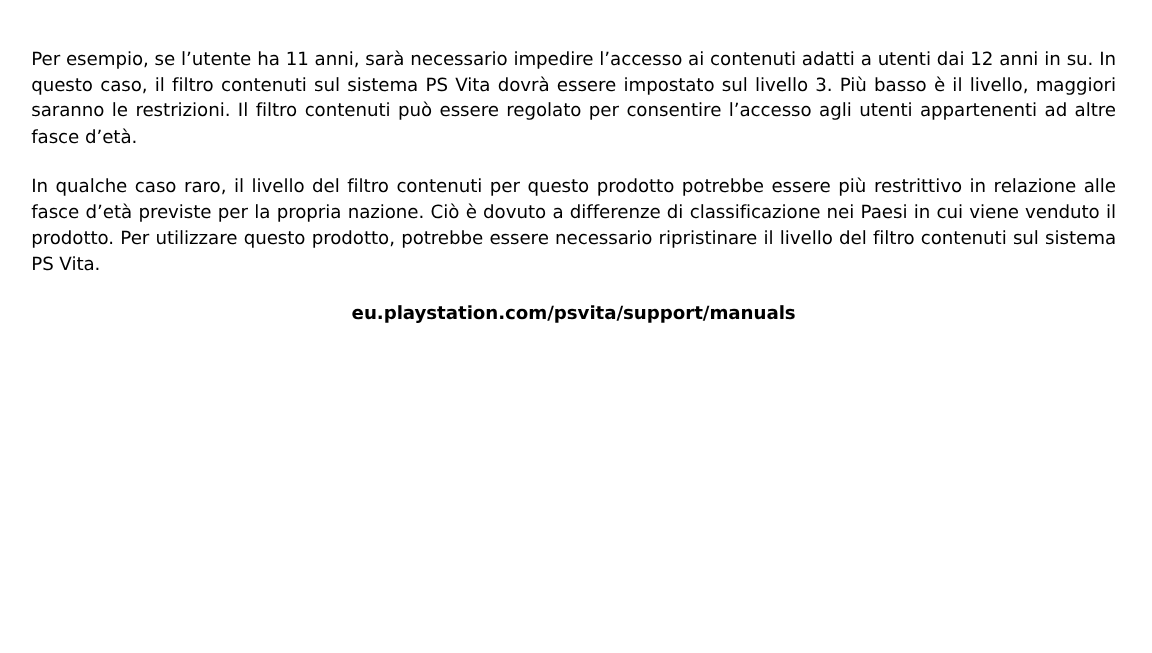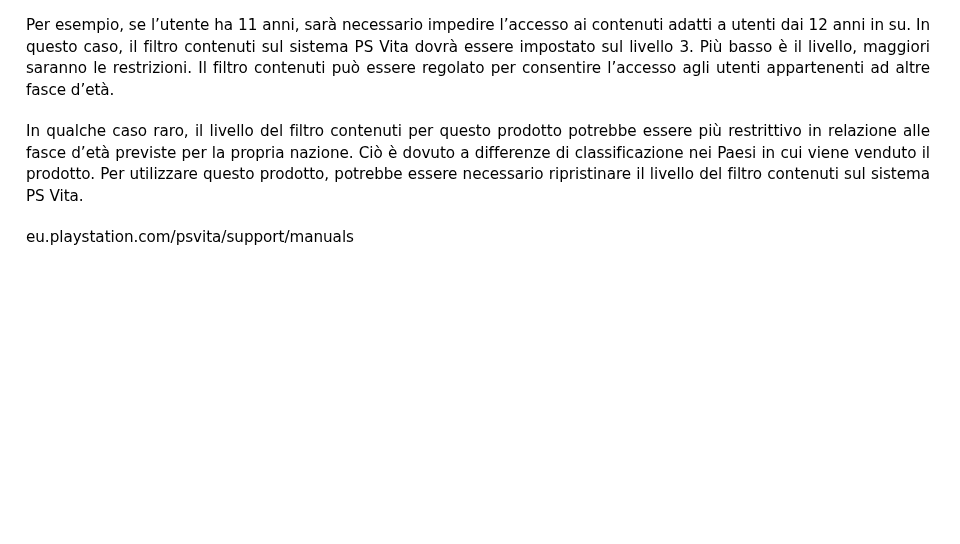--- a/index.html
+++ b/index.html
@@ -11,42 +11,42 @@
     height: 544px;
     background: #ffffff;
     font-family: "DejaVu Sans", sans-serif;
     color: #000000;
     overflow: hidden;
   }
   .page {
     box-sizing: border-box;
     width: 960px;
     height: 544px;
-    padding: 15px 30px 0 26px;
+    padding: 39px 30px 0 26px;
     background: #ffffff;
   }
   .para {
     font-size: 15.2px;
     line-height: 21.5px;
     text-align: justify;
     text-justify: inter-word;
     margin: 0 0 20px 0;
     letter-spacing: -0.05px;
   }
   .para:last-child {
     margin-bottom: 0;
   }
   .link-block {
     margin-top: 0;
   }
   .link-line {
     font-size: 15.2px;
     line-height: 21.5px;
-    font-weight: normal;
-    text-align: left;
+    font-weight: bold;
+    text-align: center;
     margin: 0;
     letter-spacing: -0.05px;
   }
   .intro-line {
     font-size: 15.2px;
     line-height: 21.5px;
     text-align: left;
     margin: 0;
     letter-spacing: -0.05px;
   }

